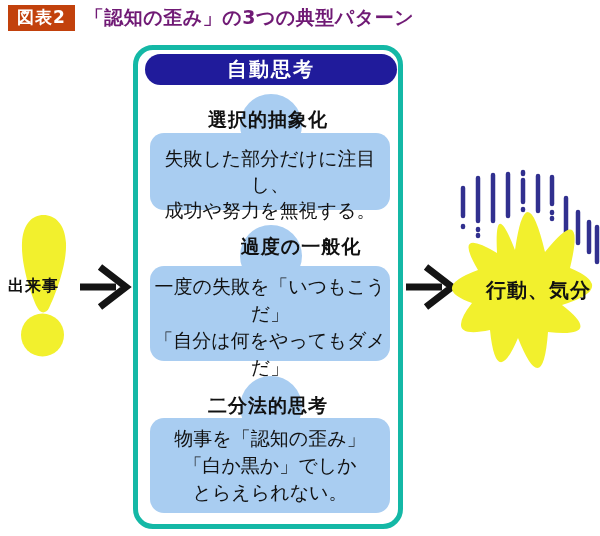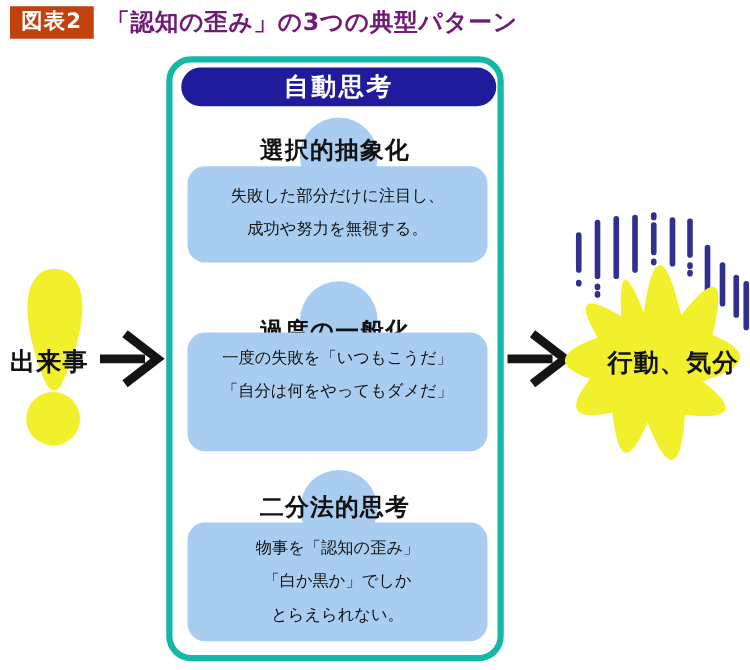--- a/index.html
+++ b/index.html
@@ -58,36 +58,36 @@
     text-align:center;
     font-size:19px; font-weight:700; color:#111;
     letter-spacing:1px;
   }
   .section-body {
     position:absolute; left:12px;
     width:240px;
     background:#a9cdf1;
     border-radius:14px;
     text-align:center;
-    font-size:13px; color:#111;
+    font-size:19px; color:#111;
     line-height:26px;
   }
   .section-body span { display:block; }
   .body-1 { top:83px;  height:77px; padding-top:12px; }
   .body-2 { top:216px; height:95px; padding-top:7px; line-height:27px; }
   .body-3 { top:368px; height:95px; padding-top:7px; line-height:27px; }
   .bump-1 { top:44px; }  .head-1 { top:57px; }
-  .bump-2 { top:175px; } .head-2 { top:202px; }
+  .bump-2 { top:175px; } .head-2 { top:184px;margin-left:33px; }
   .bump-3 { top:326px; } .head-3 { top:343px; }
 
   
   .excl-svg  { position:absolute; left:10px; top:205px; }
   .event-label {
     position:absolute; left:8px; top:276px;
-    font-size:20px; font-weight:700; color:#111;
+    font-size:16px; font-weight:700; color:#111;
     letter-spacing:1px;
   }
   .arrow-svg { position:absolute; }
   .arrow-left  { left:76px;  top:262px; }
   .arrow-right { left:402px; top:262px; }
 
   
   .splat-svg { position:absolute; left:440px; top:160px; }
   .outcome-label {
     position:absolute; left:470px; top:277px;

